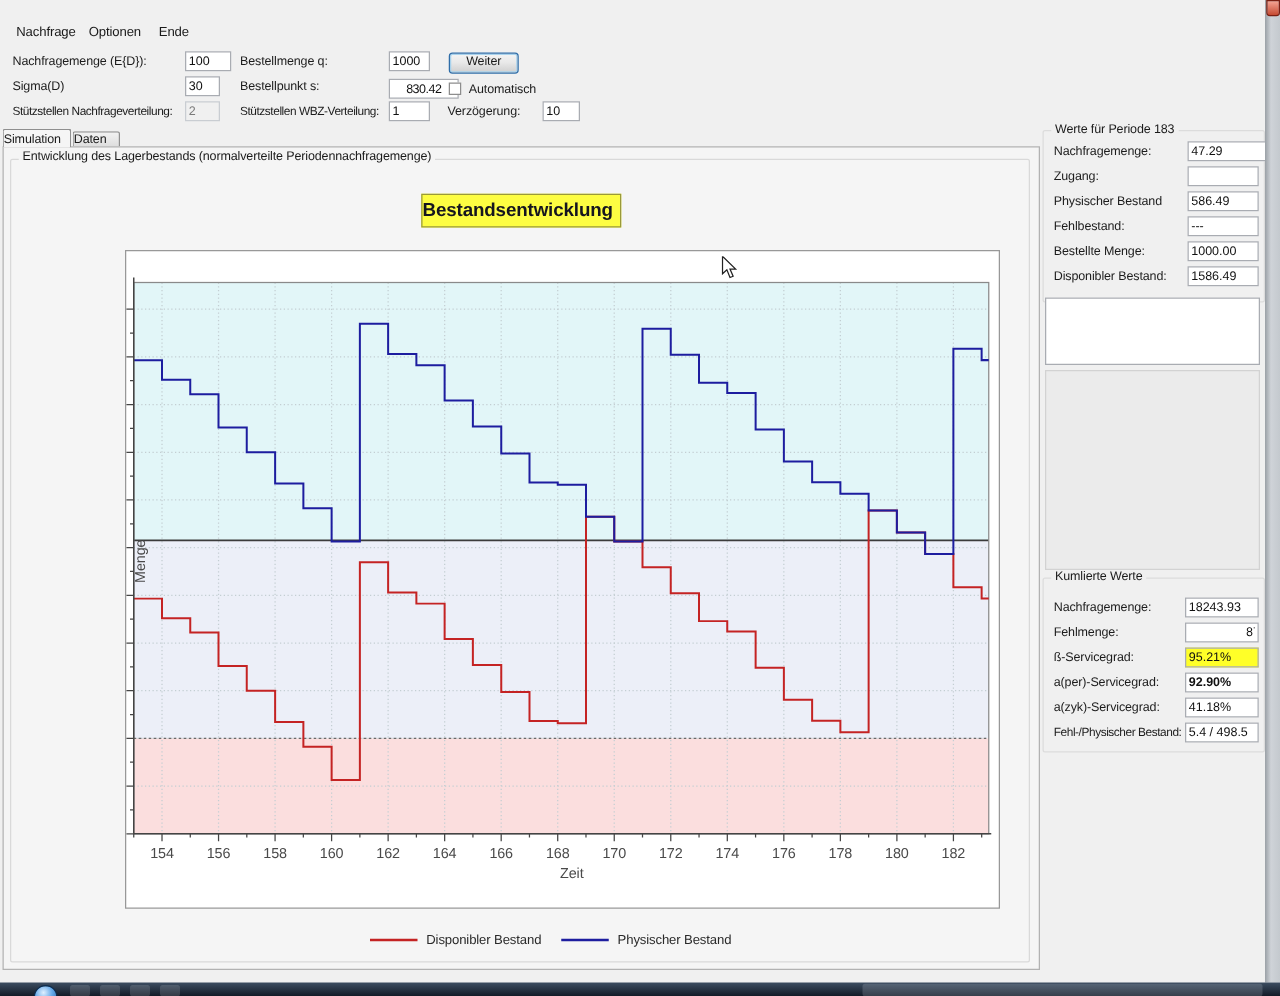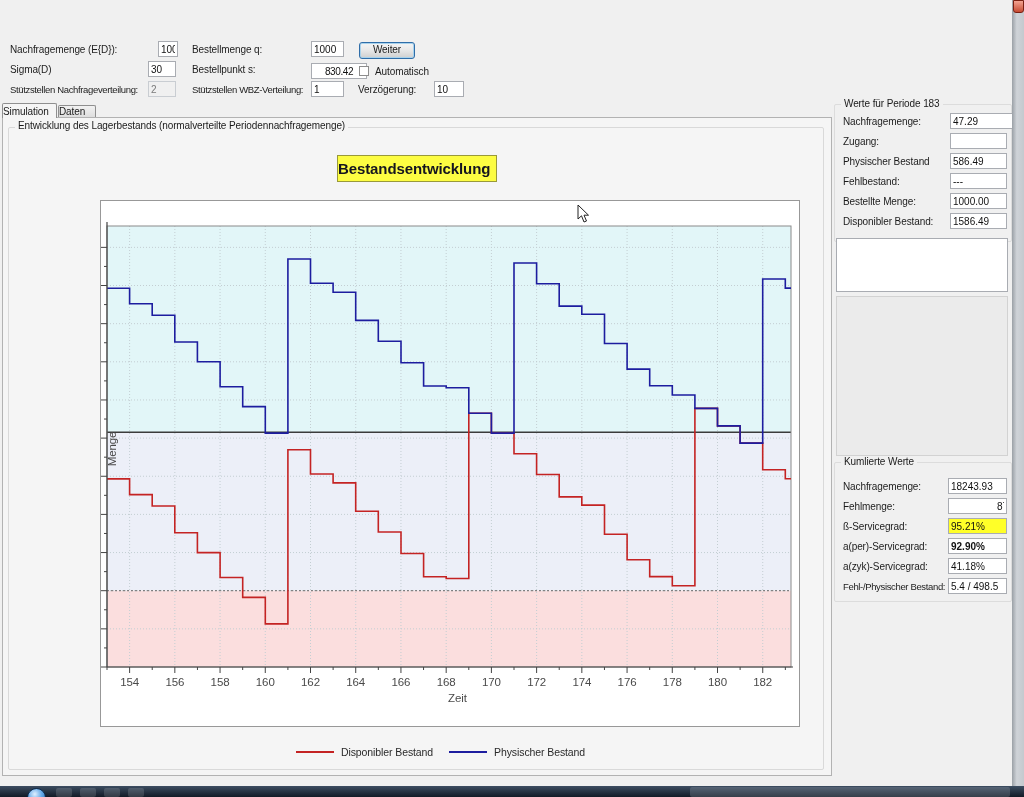--- a/index.html
+++ b/index.html
@@ -61,23 +61,28 @@
   #tb-section{left:690px;top:787px;width:320px;height:10px;background:rgba(220,230,240,0.18);border-radius:2px}
   #cursor{z-index:9}
   svg text{font-family:"Liberation Sans",sans-serif}
 </style>
 </head>
 <body>
 
 <div id="screen">
 
 
+  <div class="abs" id="menubar">
+    <div class="abs menu-item" style="left:10px">Nachfrage</div>
+    <div class="abs menu-item" style="left:68px">Optionen</div>
+    <div class="abs menu-item" style="left:124px">Ende</div>
+  </div>
 
   <div class="abs lbl" style="left:10px;top:44px">Nachfragemenge (E{D}):</div>
-  <input class="tb" style="left: 158px; top: 41px; width: 20px; height: 16px;" readonly="" value="100">
+  <input class="tb" style="left: 148px; top: 41px; width: 37px; height: 16px;" readonly="" value="100">
   <div class="abs lbl" style="left:192px;top:44px">Bestellmenge q:</div>
   <input class="tb" style="left: 311px; top: 41px; width: 33px; height: 16px;" readonly="" value="1000">
   <div class="abs" id="weiter-btn">Weiter</div>
 
   <div class="abs lbl" style="left:10px;top:64px">Sigma(D)</div>
   <input class="tb" style="left: 148px; top: 61px; width: 28px; height: 16px;" readonly="" value="30">
   <div class="abs lbl" style="left:192px;top:64px">Bestellpunkt s:</div>
   <input class="tb" style="left: 311px; top: 63px; width: 56px; height: 16px; letter-spacing: -0.4px; text-align: center;" readonly="" value="830.42">
   <div class="abs" id="auto-checkbox"></div>
   <div class="abs lbl" style="left:375px;top:66px">Automatisch</div>

